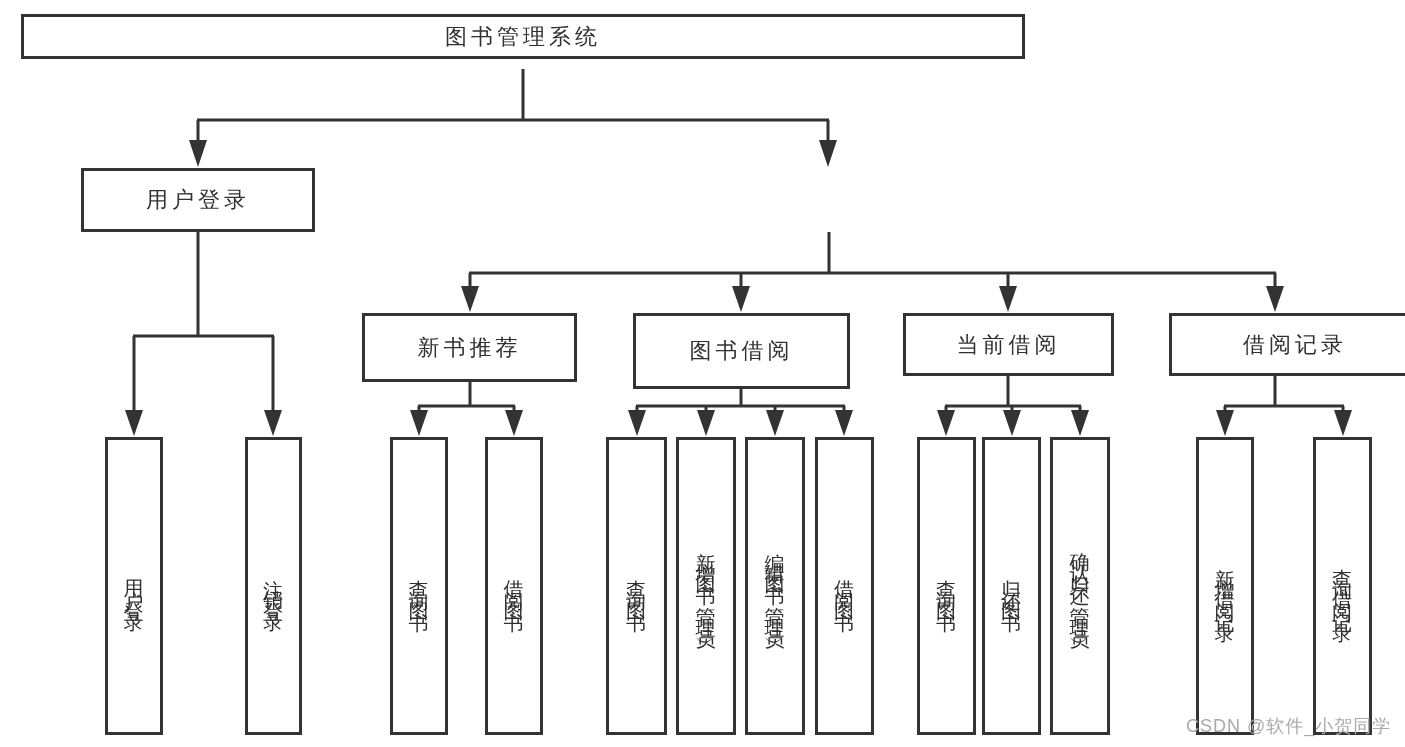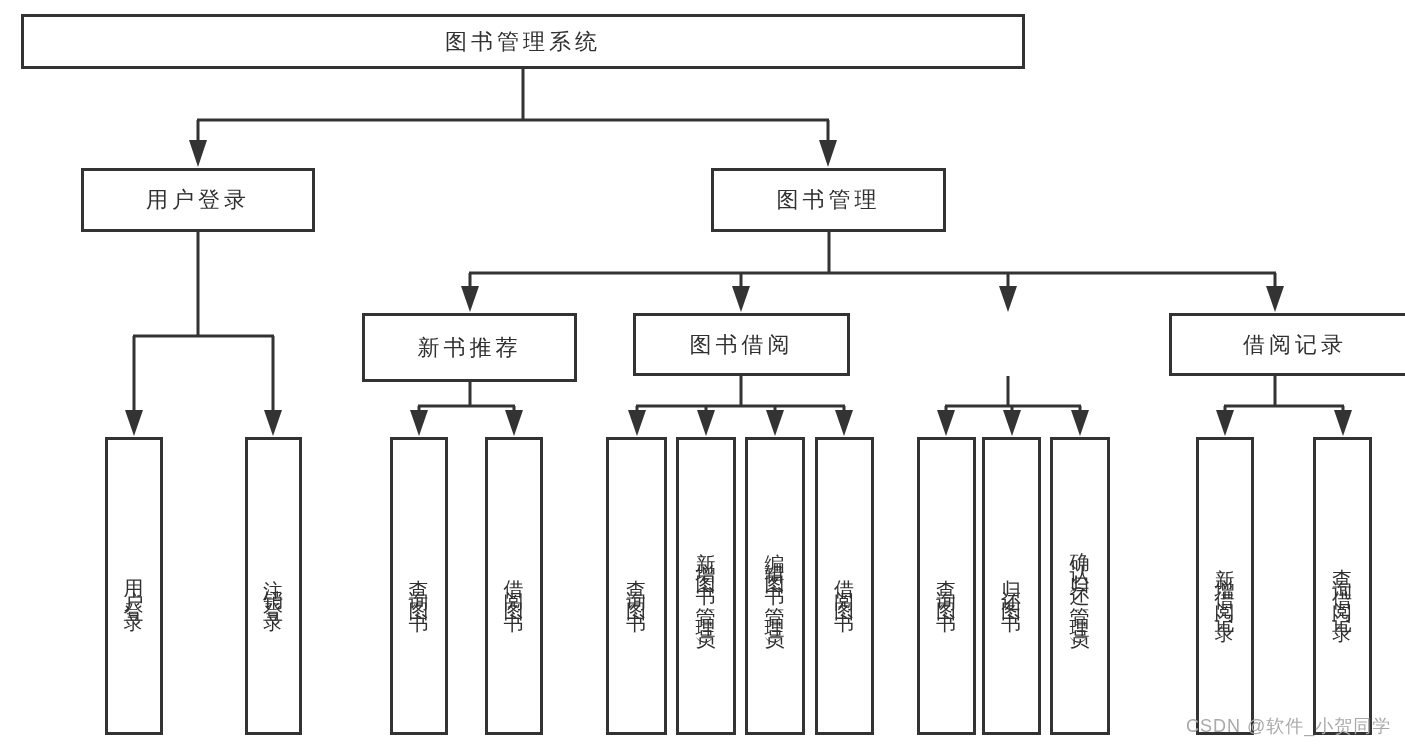--- a/index.html
+++ b/index.html
@@ -38,27 +38,27 @@
     white-space: nowrap;
   }
   .v-box {
     writing-mode: vertical-rl;
     text-orientation: mixed;
     font-size: 20px;
     letter-spacing: 11px;
     line-height: 1;
   }
   
-  .b-root   { left: 21px;   top: 14px;  width: 1004px; height: 55px; }
+  .b-root   { left: 21px;   top: 14px;  width: 1004px; height: 45px; }
   
   .b-l2-user { left: 81px;  top: 168px; width: 234px; height: 64px; }
   .b-l2-mgmt { left: 711px; top: 168px; width: 235px; height: 64px; }
   
   .b-l3-0 { left: 362px;  top: 313px; width: 215px; height: 69px; }
-  .b-l3-1 { left: 633px;  top: 313px; width: 217px; height: 63px; }
+  .b-l3-1 { left: 633px;  top: 313px; width: 217px; height: 76px; }
   .b-l3-2 { left: 903px;  top: 313px; width: 211px; height: 63px; }
   .b-l3-3 { left: 1169px; top: 313px; width: 252px; height: 63px; }
   
   .leaf { top: 437px; height: 298px; }
   .lf-1  { left: 105px;  width: 58px; }
   .lf-2  { left: 245px;  width: 57px; }
   .lf-3  { left: 390px;  width: 58px; }
   .lf-4  { left: 485px;  width: 58px; }
   .lf-5  { left: 606px;  width: 61px; }
   .lf-6  { left: 676px;  width: 60px; }
@@ -125,24 +125,24 @@
       <polygon points="1003,410 1021,410 1012,436"></polygon>
       <polygon points="1071,410 1089,410 1080,436"></polygon>
       <polygon points="1216,410 1234,410 1225,436"></polygon>
       <polygon points="1334,410 1352,410 1343,436"></polygon>
     </g>
   </svg>
 
   <div class="box h-box b-root">图书管理系统</div>
 
   <div class="box h-box b-l2-user">用户登录</div>
-  <div class="box h-box b-l2-mgmt">图书管理</div>
 
   <div class="box h-box b-l3-0">新书推荐</div>
   <div class="box h-box b-l3-1">图书借阅</div>
+  <div class="box h-box b-l3-2">当前借阅</div>
   <div class="box h-box b-l3-3">借阅记录</div>
 
   <div class="box v-box leaf lf-1">用户登录</div>
   <div class="box v-box leaf lf-2">注销登录</div>
 
   <div class="box v-box leaf lf-3">查询图书</div>
   <div class="box v-box leaf lf-4">借阅图书</div>
 
   <div class="box v-box leaf lf-5">查询图书</div>
   <div class="box v-box leaf lf-6">新增图书（管理员）</div>

